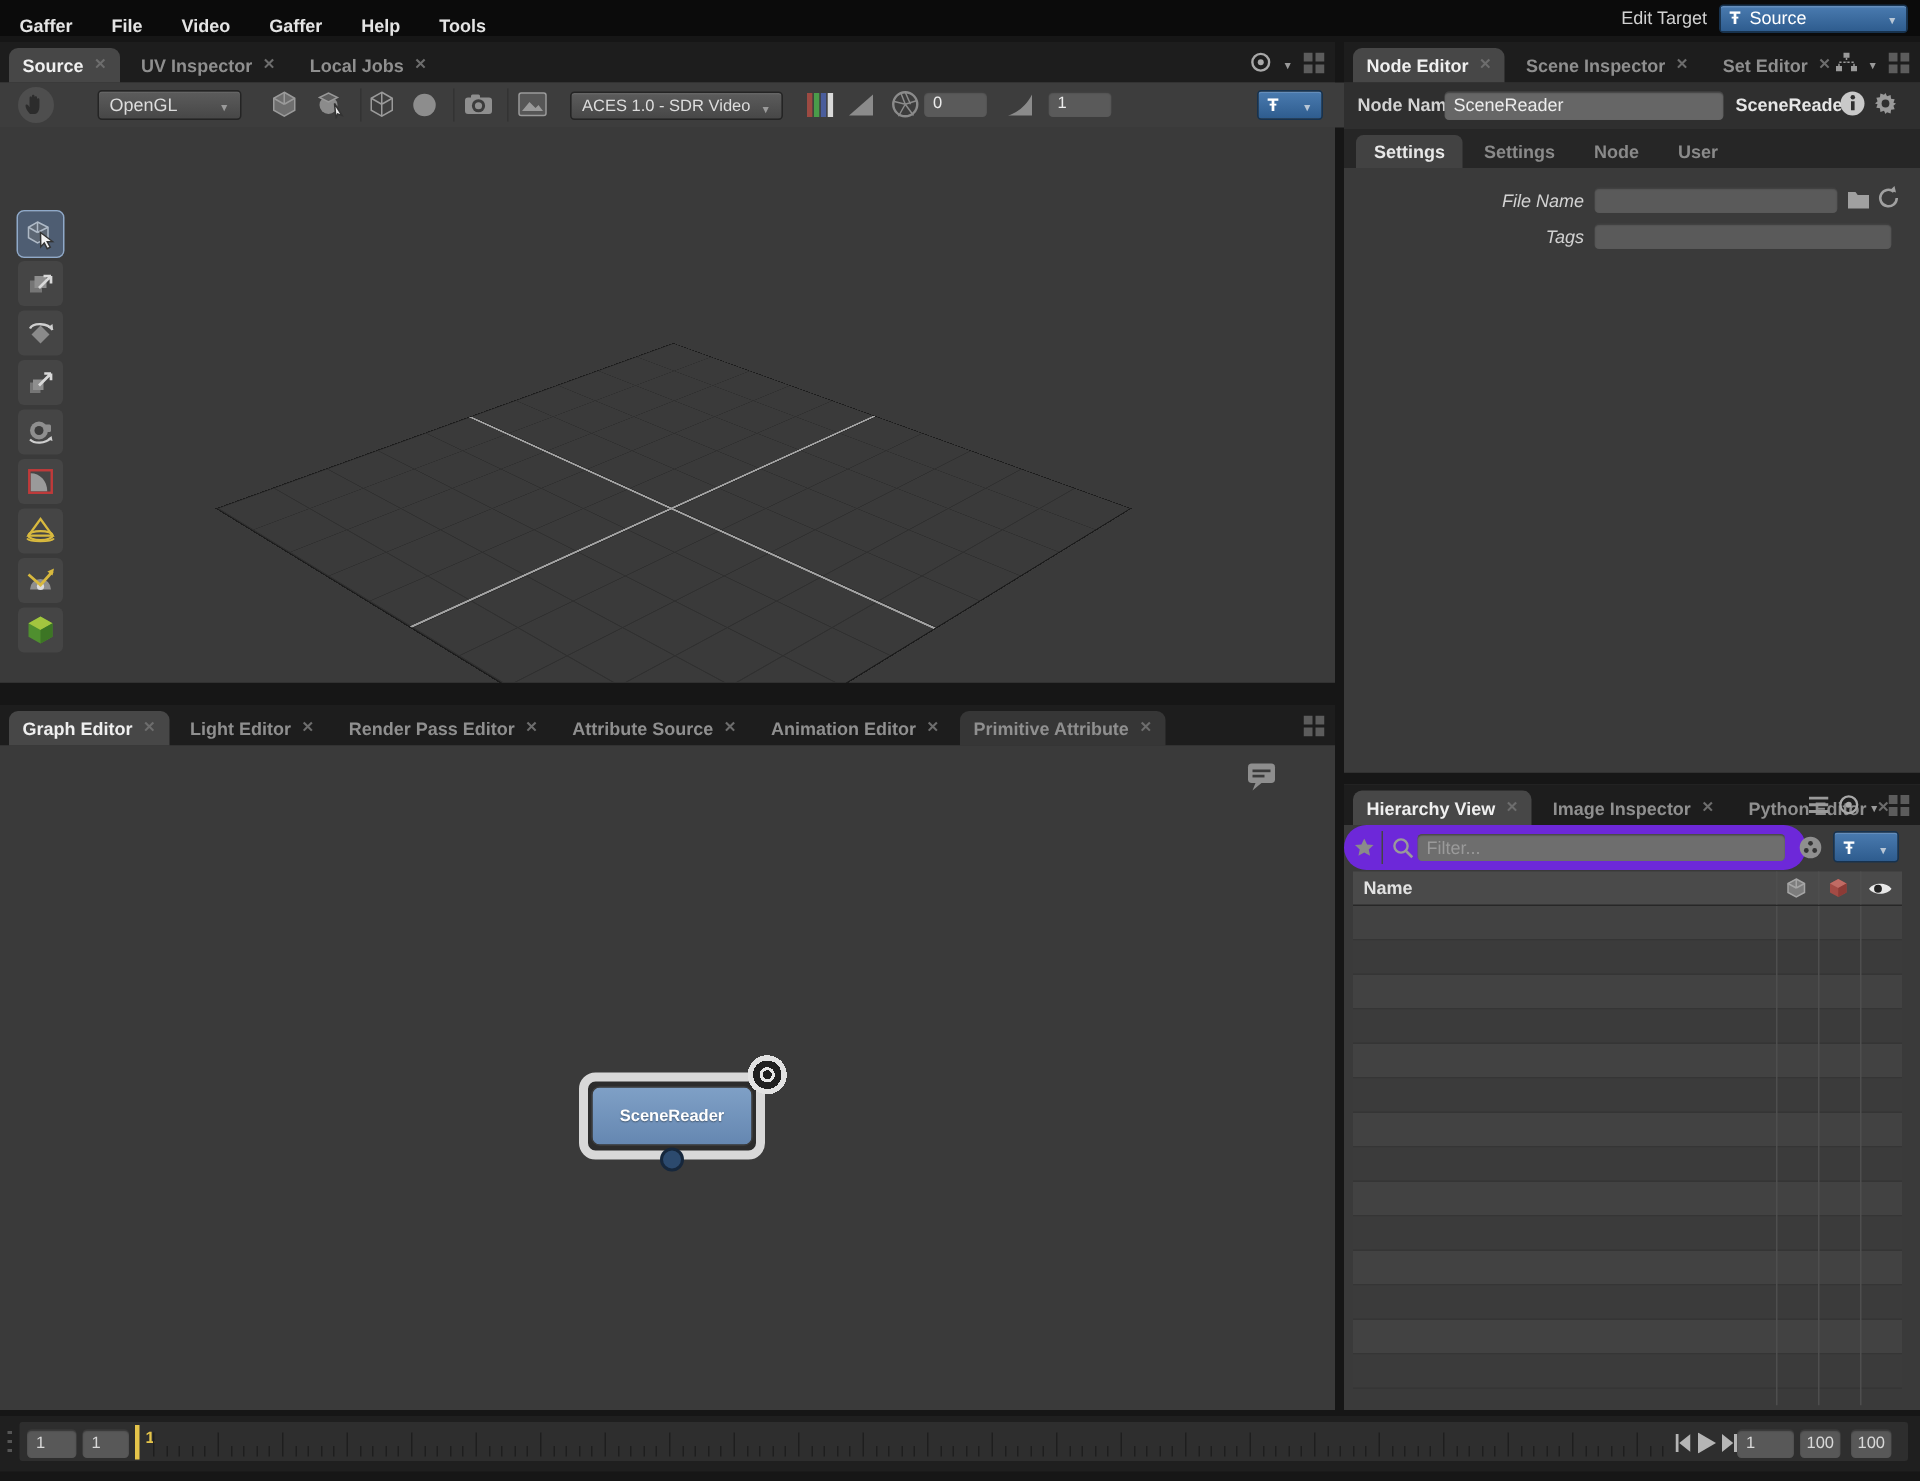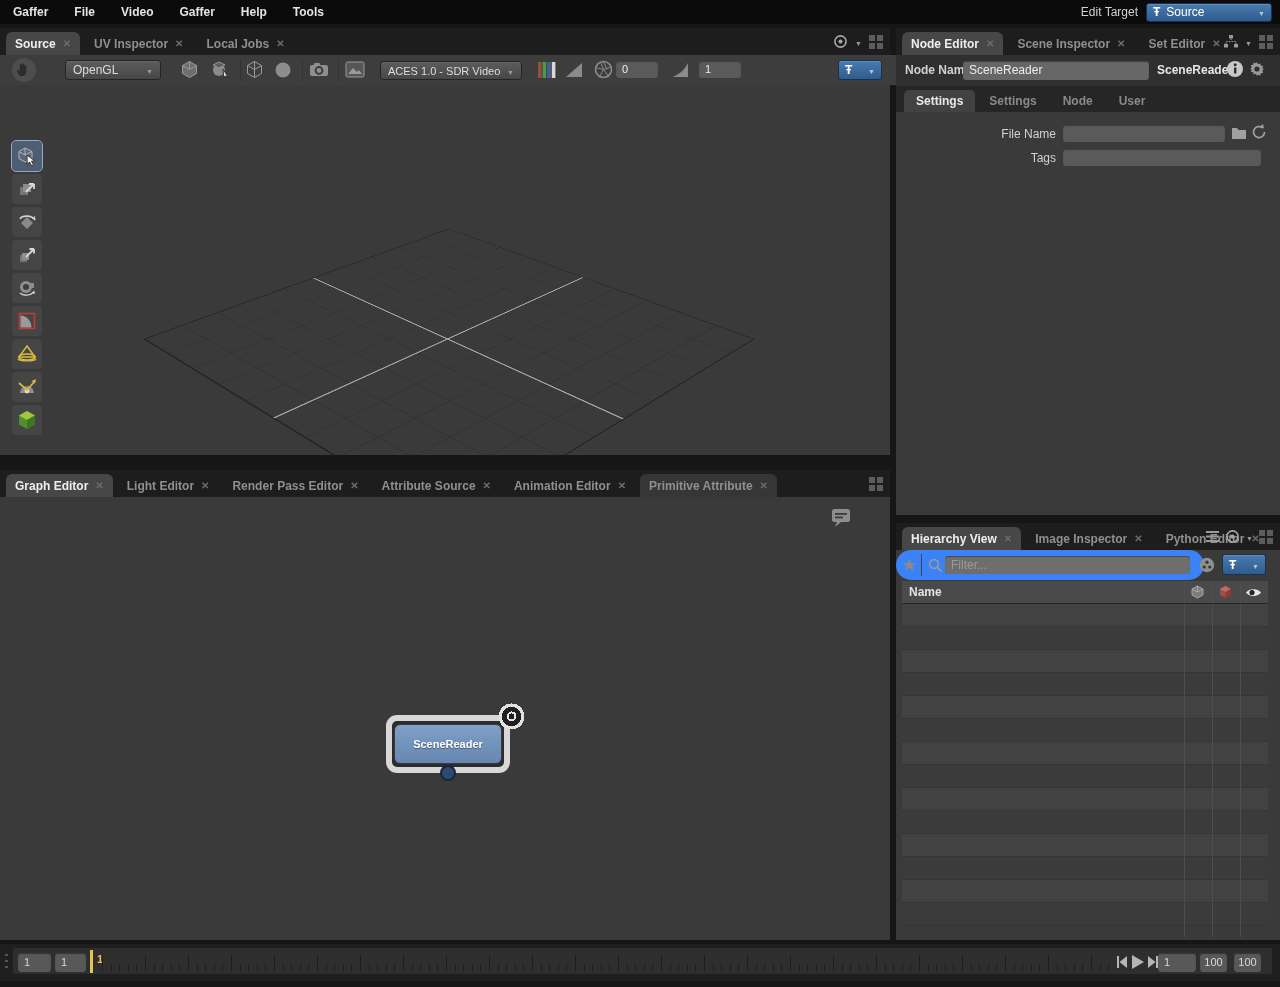--- a/index.html
+++ b/index.html
@@ -1,20 +1,20 @@
 <!DOCTYPE html>
 <html><head>
 <meta charset="utf-8">
 <style>
   html,body{margin:0;padding:0;background:#161616;}
   #app{position:relative;width:1280px;height:987px;background:#161616;overflow:hidden;
        font-family:"Liberation Sans",sans-serif;color:#ccc;font-size:12px;}
   .abs{position:absolute;}
   
-  #menubar{position:absolute;left:0;top:0;width:1280px;height:24px;background:#0b0b0b;display:flex;align-items:center;}
+  #menubar{position:absolute;left:0;top:0;width:1280px;height:24px;background:#0b0b0b;display:flex;align-items:flex-end;}
   .menu-item{padding:0 13px;font-weight:bold;color:#e4e4e4;font-size:12px;}
   #edit-target-wrap{position:absolute;right:8px;top:0;height:24px;display:flex;align-items:center;gap:8px;}
   
   .panel{position:absolute;background:#3a3a3a;}
   .tabbar{position:absolute;left:0;top:0;right:0;height:27px;background:#1d1d1d;display:flex;align-items:flex-end;padding-left:6px;box-sizing:border-box;}
   .tab{height:23px;display:flex;align-items:center;gap:7px;padding:0 9px;margin-right:5px;background:#282828;
        border-radius:6px 6px 0 0;color:#8f8f8f;font-weight:bold;font-size:12px;white-space:nowrap;}
   .tab.active{background:#474747;color:#efefef;}
   .tab.lit{background:#363636;}
   .x{color:#6d6d6d;font-size:10px;font-weight:bold;line-height:1;}
@@ -322,21 +322,21 @@
         </svg>
     </div>
 
     <div class="subtabbar" style="top:58px;">
       <div class="subtab active">Settings</div>
       <div class="subtab">Settings</div>
       <div class="subtab">Node</div>
       <div class="subtab">User</div>
     </div>
 
-    <div class="abs" style="left:0;top:84px;width:384px;height:403px;background:#3a3a3a;">
+    <div class="abs" style="left:0;top:84px;width:384px;height:403px;background:#3a3a3a;font-style:italic;">
       <span class="lbl abs" style="left:0;top:15px;width:160px;text-align:right;display:inline-block;">File Name</span>
       <div class="field dark abs" style="left:167px;top:13px;width:162px;height:17px;line-height:17px;"></div>
       <svg class="abs" style="left:335px;top:14px;" width="16" height="14" viewBox="0 0 16 14">
         <path d="M1 2h5l1.5 2H15v9H1z" fill="#a0a0a0"></path>
         </svg>
       <svg class="abs" style="left:355px;top:12px;" width="16" height="16" viewBox="0 0 16 16">
         <path d="M13.5 8a5.5 5.5 0 1 1-2-4.2" fill="none" stroke="#a0a0a0" stroke-width="1.7"></path>
           <path d="M12 0l1 4.4L8.8 3z" fill="#a0a0a0"></path>
         </svg>
       <span class="lbl abs" style="left:0;top:39px;width:160px;text-align:right;display:inline-block;">Tags</span>
@@ -423,21 +423,21 @@
         <span class="caret-gray"></span>
         <svg width="14" height="14" viewBox="0 0 14 14">
             <rect x="0" y="0" width="6" height="6" fill="#5c5c5c"></rect>
             <rect x="8" y="0" width="6" height="6" fill="#5c5c5c"></rect>
             <rect x="0" y="8" width="6" height="6" fill="#5c5c5c"></rect>
             <rect x="8" y="8" width="6" height="6" fill="#5c5c5c"></rect>
           </svg>
       </div>
     </div>
 
-    <div class="abs" style="left:0;top:27px;width:308px;height:30px;background:#3b82f6;border-radius:15px;">
+    <div class="abs" style="left:0;top:27px;width:308px;height:30px;background:#6d28d9;border-radius:15px;">
       <svg class="abs" style="left:7px;top:9px;" width="13" height="13" viewBox="0 0 13 13">
         <path d="M6.5 0l1.9 4 4.3.4-3.2 2.9.9 4.2L6.5 9.3 2.6 11.5l.9-4.2L.3 4.4 4.6 4z" fill="#8a8a8a"></path>
         </svg>
       <div class="abs" style="left:25px;top:4px;width:1px;height:22px;background:#444;"></div>
       <svg class="abs" style="left:32px;top:8px;" width="15" height="15" viewBox="0 0 15 15">
         <circle cx="6" cy="6" r="4.4" fill="none" stroke="#9a9a9a" stroke-width="1.6"></circle>
           <path d="M9.5 9.5l4 4" stroke="#9a9a9a" stroke-width="1.8"></path>
         </svg>
       <div class="field abs placeholder" style="left:49px;top:6px;width:245px;height:18px;line-height:18px;background:#6e6e6e;">Filter...</div>
       <svg class="abs" style="left:303px;top:7px;" width="16" height="16" viewBox="0 0 16 16">

